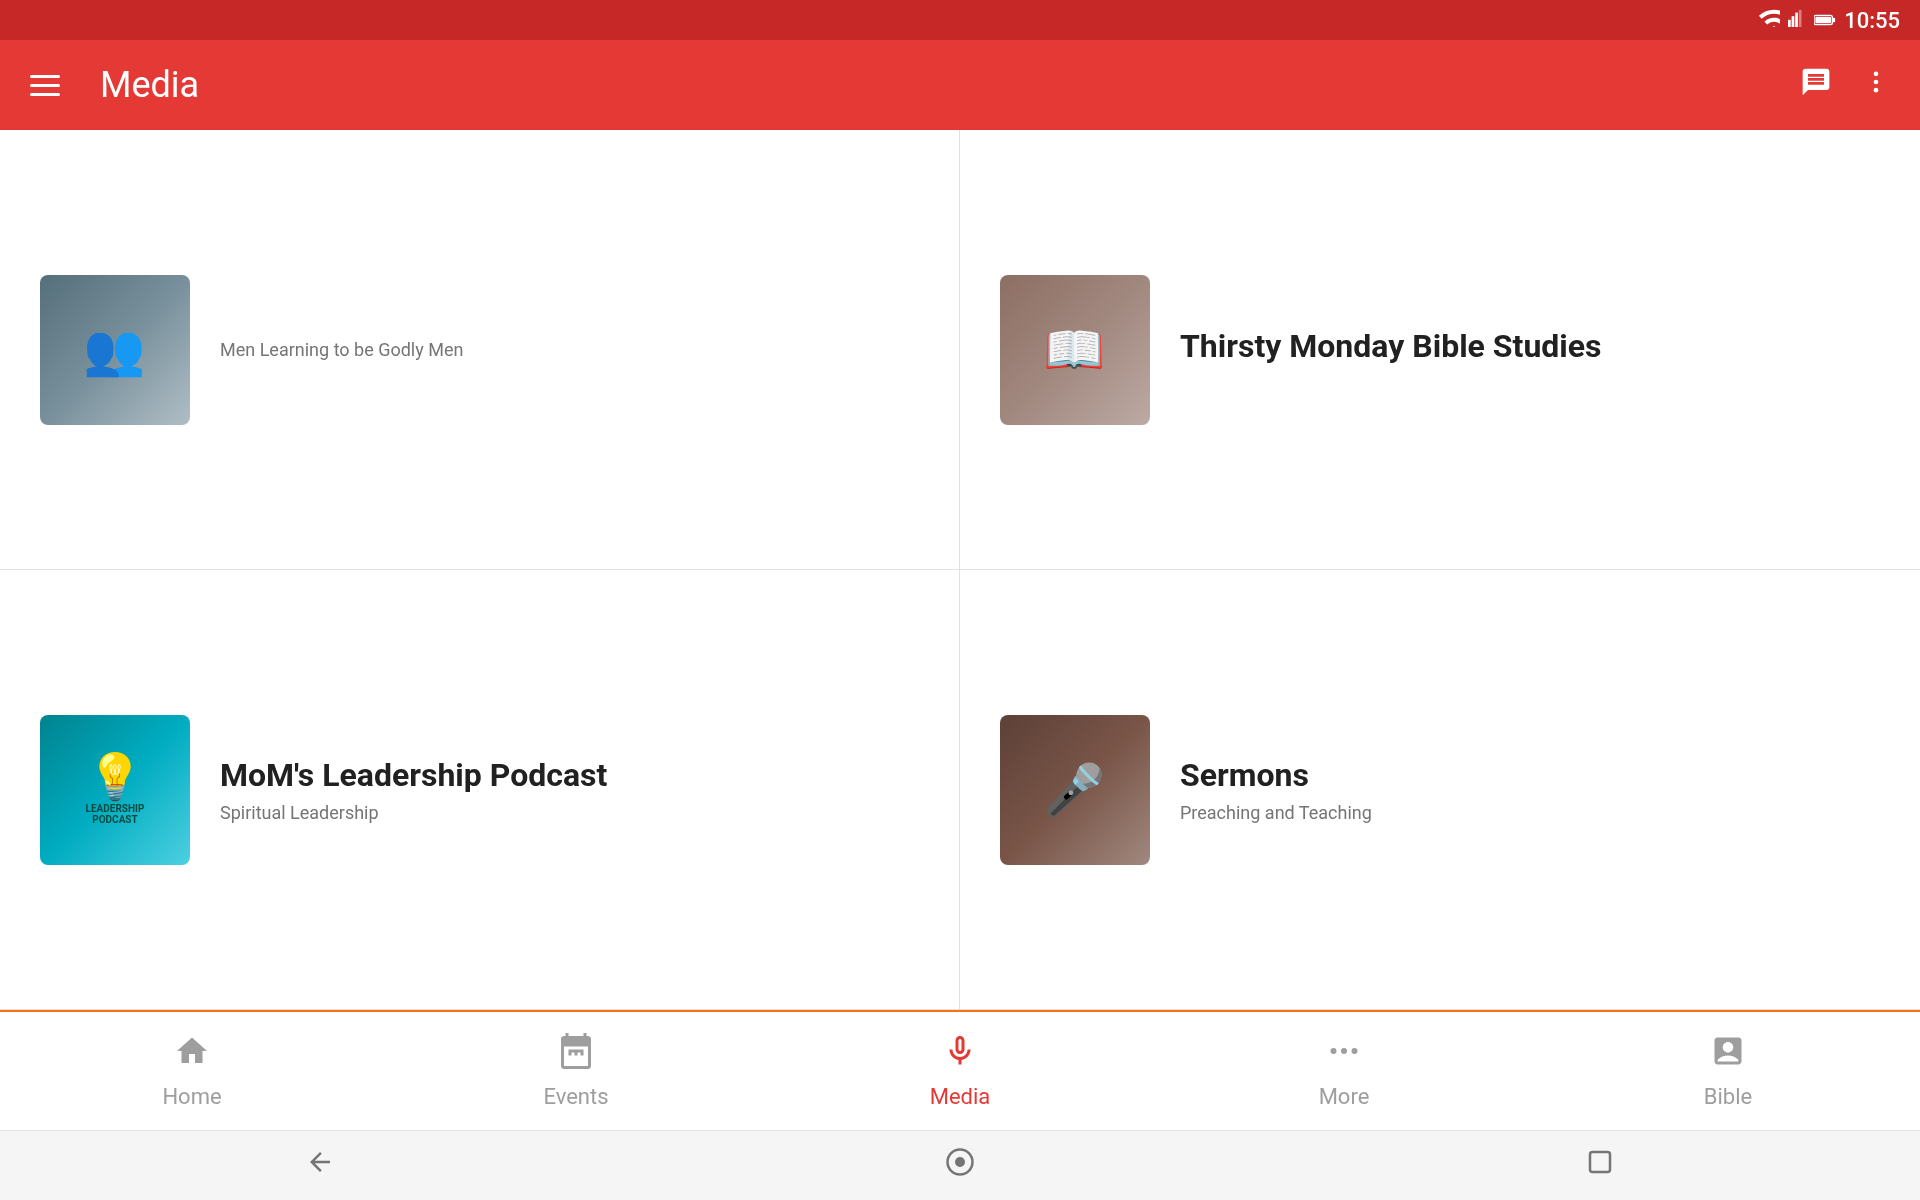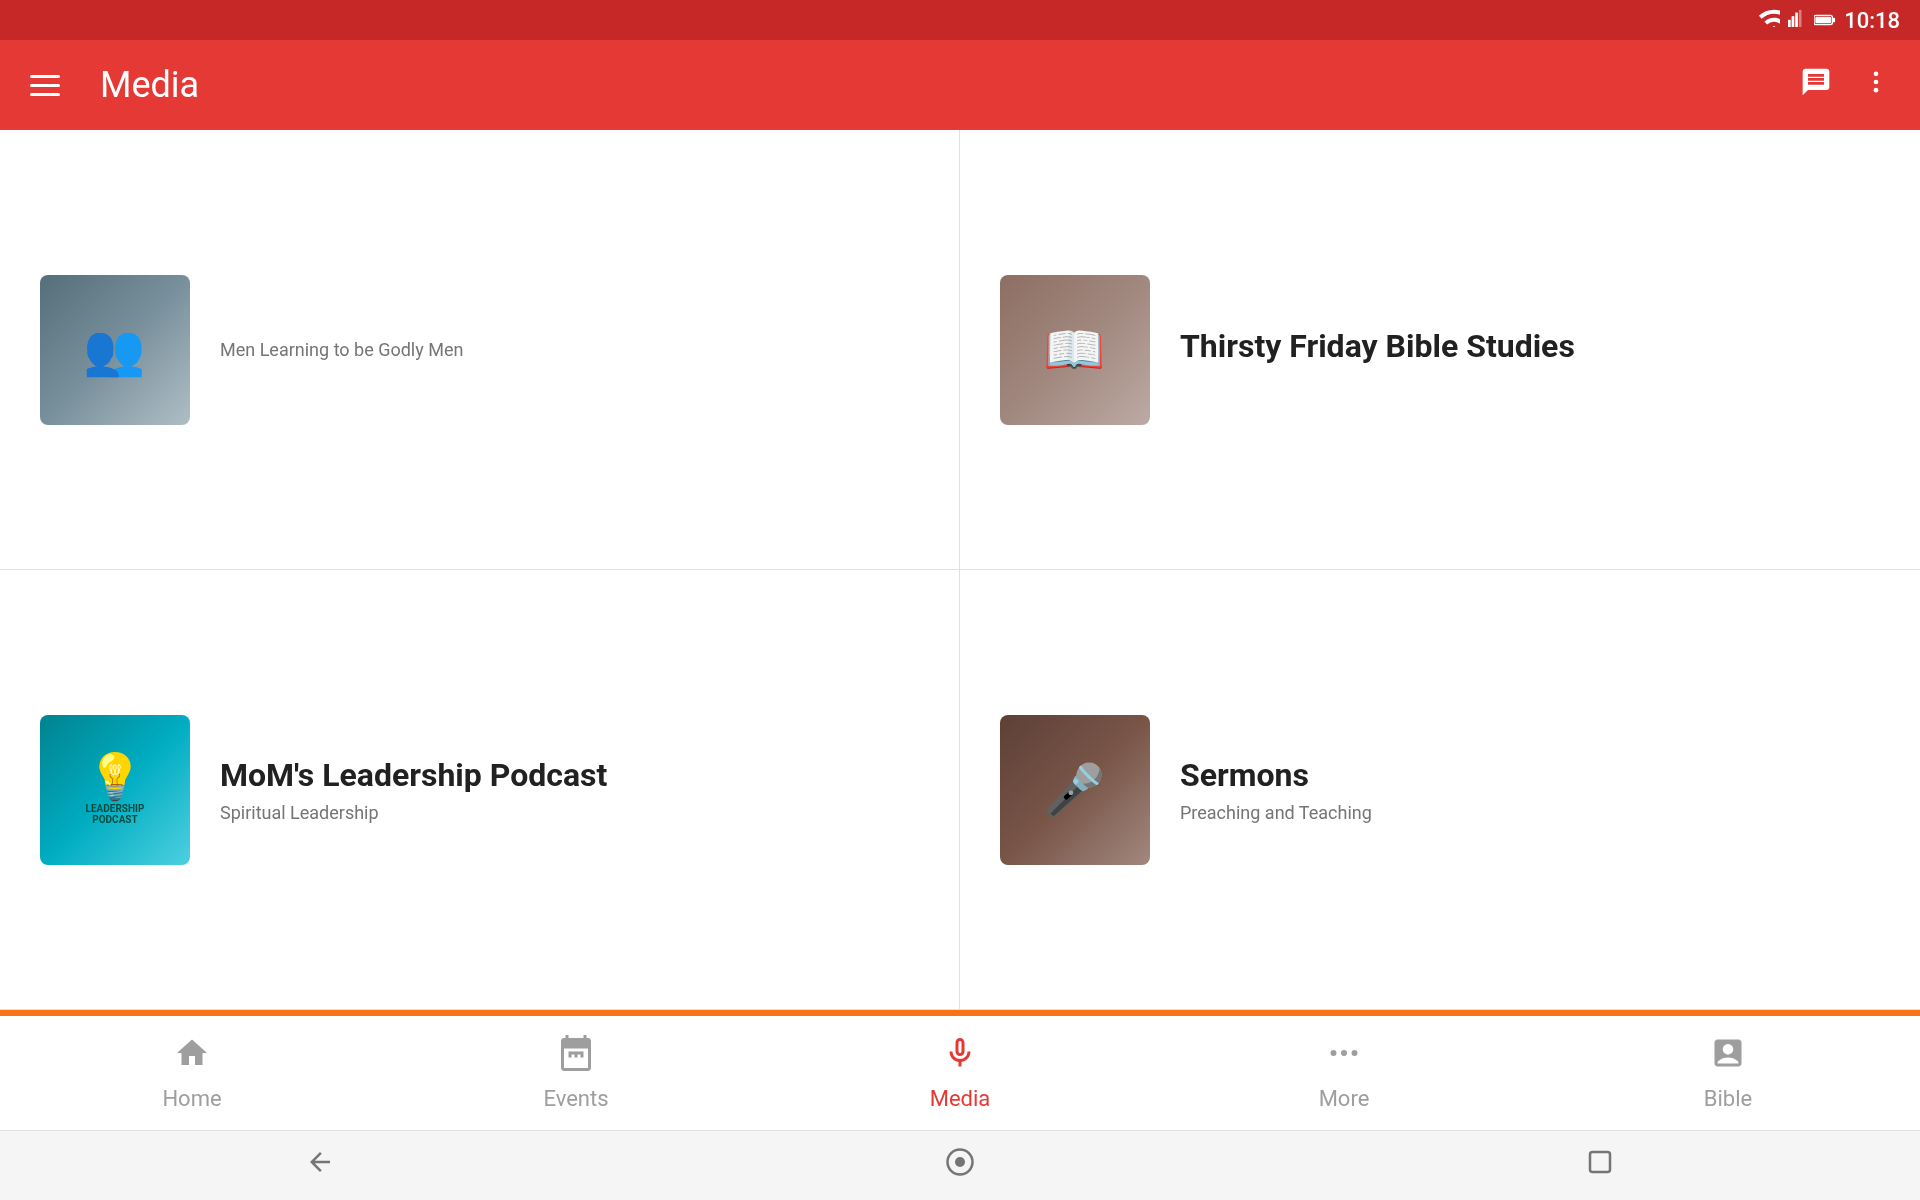--- a/index.html
+++ b/index.html
@@ -194,21 +194,21 @@
     }
     .thumb-sermons::after {
       content: '🎤';
       font-size: 50px;
     }
 
     
     .bottom-nav {
       height: 120px;
       background: #ffffff;
-      border-top: 6px solid #f97316;
+      border-top: 2px solid #f97316;
       display: flex;
       align-items: center;
       justify-content: flex-start;
     }
     .nav-item {
       display: flex;
       flex-direction: column;
       align-items: center;
       gap: 6px;
       cursor: pointer;
@@ -262,21 +262,21 @@
         <rect x="12" y="1" width="3" height="19" opacity="0.4"></rect>
       </svg>
     </span>
     <span class="status-icon">
       <svg width="22" height="14" viewBox="0 0 24 14" fill="white">
         <rect x="0" y="2" width="20" height="10" rx="2" ry="2" stroke="white" stroke-width="1.5" fill="none"></rect>
         <rect x="1.5" y="3.5" width="17" height="7" rx="1" fill="white"></rect>
         <rect x="20.5" y="4.5" width="2.5" height="5" rx="1" fill="white"></rect>
       </svg>
     </span>
-    <span class="status-time">10:18</span>
+    <span class="status-time">10:55</span>
   </div>
 </div>
 
 <div class="app-bar">
   <div class="hamburger-icon">
     <span></span>
     <span></span>
     <span></span>
   </div>
   <span class="app-bar-title">Media</span>
@@ -301,21 +301,21 @@
   <div class="media-item">
     <div class="media-thumbnail thumb-men-of-valor"></div>
     <div class="media-info">
       <div class="media-subtitle">Men Learning to be Godly Men</div>
     </div>
   </div>
 
   <div class="media-item">
     <div class="media-thumbnail thumb-bible-study"></div>
     <div class="media-info">
-      <div class="media-title">Thirsty Friday Bible Studies</div>
+      <div class="media-title">Thirsty Monday Bible Studies</div>
     </div>
   </div>
 
   <div class="media-item">
     <div class="media-thumbnail thumb-leadership">
       <div class="thumb-leadership-content">
         <span class="bulb">💡</span>
         <span class="label">LEADERSHIP<br>PODCAST</span>
       </div>
     </div>

